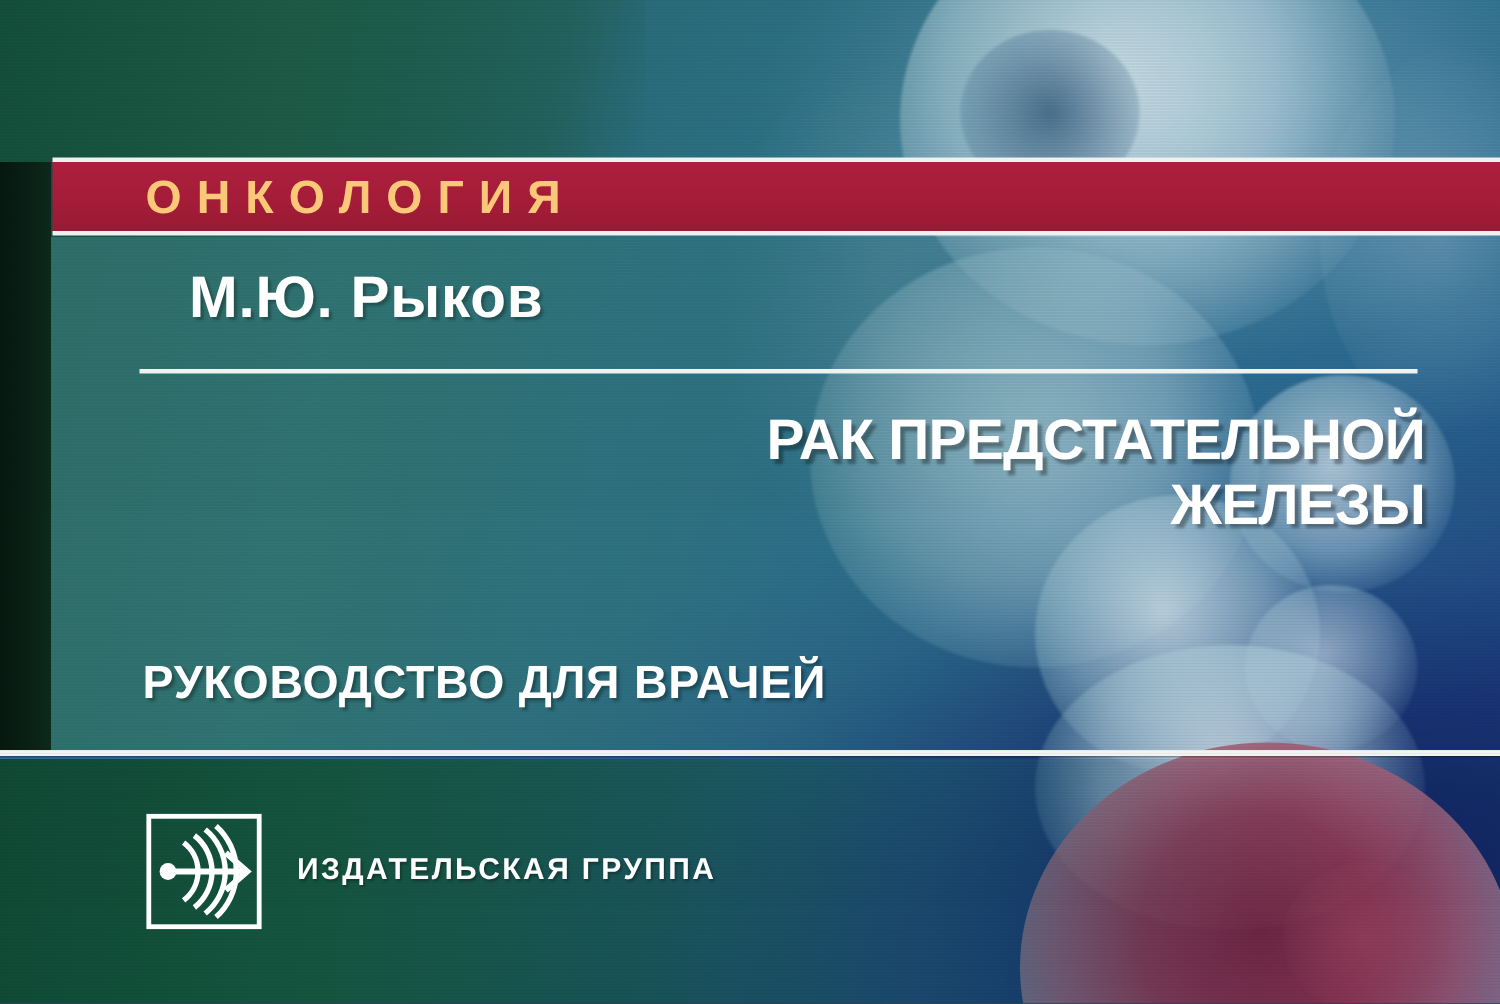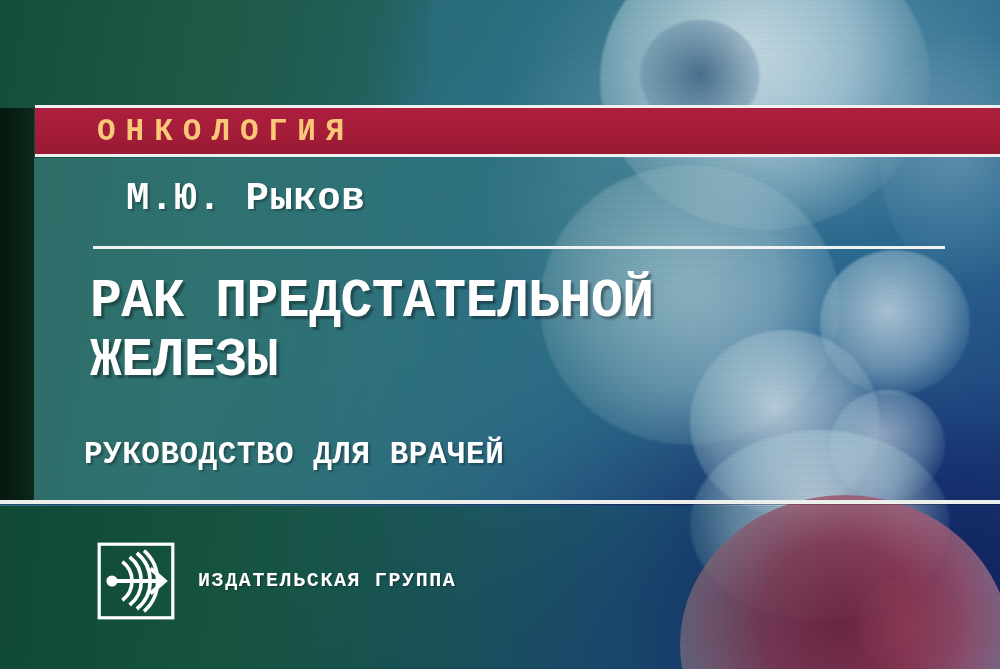--- a/index.html
+++ b/index.html
@@ -5,21 +5,21 @@
   html, body {
     margin: 0;
     padding: 0;
     background: #222;
   }
   .cover {
     position: relative;
     width: 1000px;
     height: 669px;
     overflow: hidden;
-    font-family: Liberation Mono, monospace;
+    font-family: Liberation Sans, sans-serif;
     background: #0c4a6e;
   }
 
   
   .bg-photo {
     position: absolute;
     inset: 0;
     background:
       
       radial-gradient(ellipse 60% 45% at 88% 88%, rgba(13,28,90,0.85) 0%, rgba(13,28,90,0.0) 70%),
@@ -189,30 +189,31 @@
     left: 93px; top: 246px;
     width: 852px; height: 3px;
     background: #eef2f1;
   }
 
   .title {
     position: absolute;
     left: 90px; top: 273px;
     width: 860px;
     color: #ffffff;
-    font-size: 53px;
+    font-size: 38px;
     font-weight: bold;
     line-height: 1.12;
     letter-spacing: -0.5px;
     text-shadow: 3px 3px 2px rgba(0,0,0,.33);
     white-space: pre-line;
+    text-align: right;
   }
   .subtitle {
     position: absolute;
-    left: 84px; top: 437px;
+    left: 95px; top: 437px;
     color: #ffffff;
     font-size: 31px;
     font-weight: bold;
     letter-spacing: 0.5px;
     white-space: nowrap;
     text-shadow: 2px 2px 2px rgba(0,0,0,.30);
   }
 
   
   .publisher {

